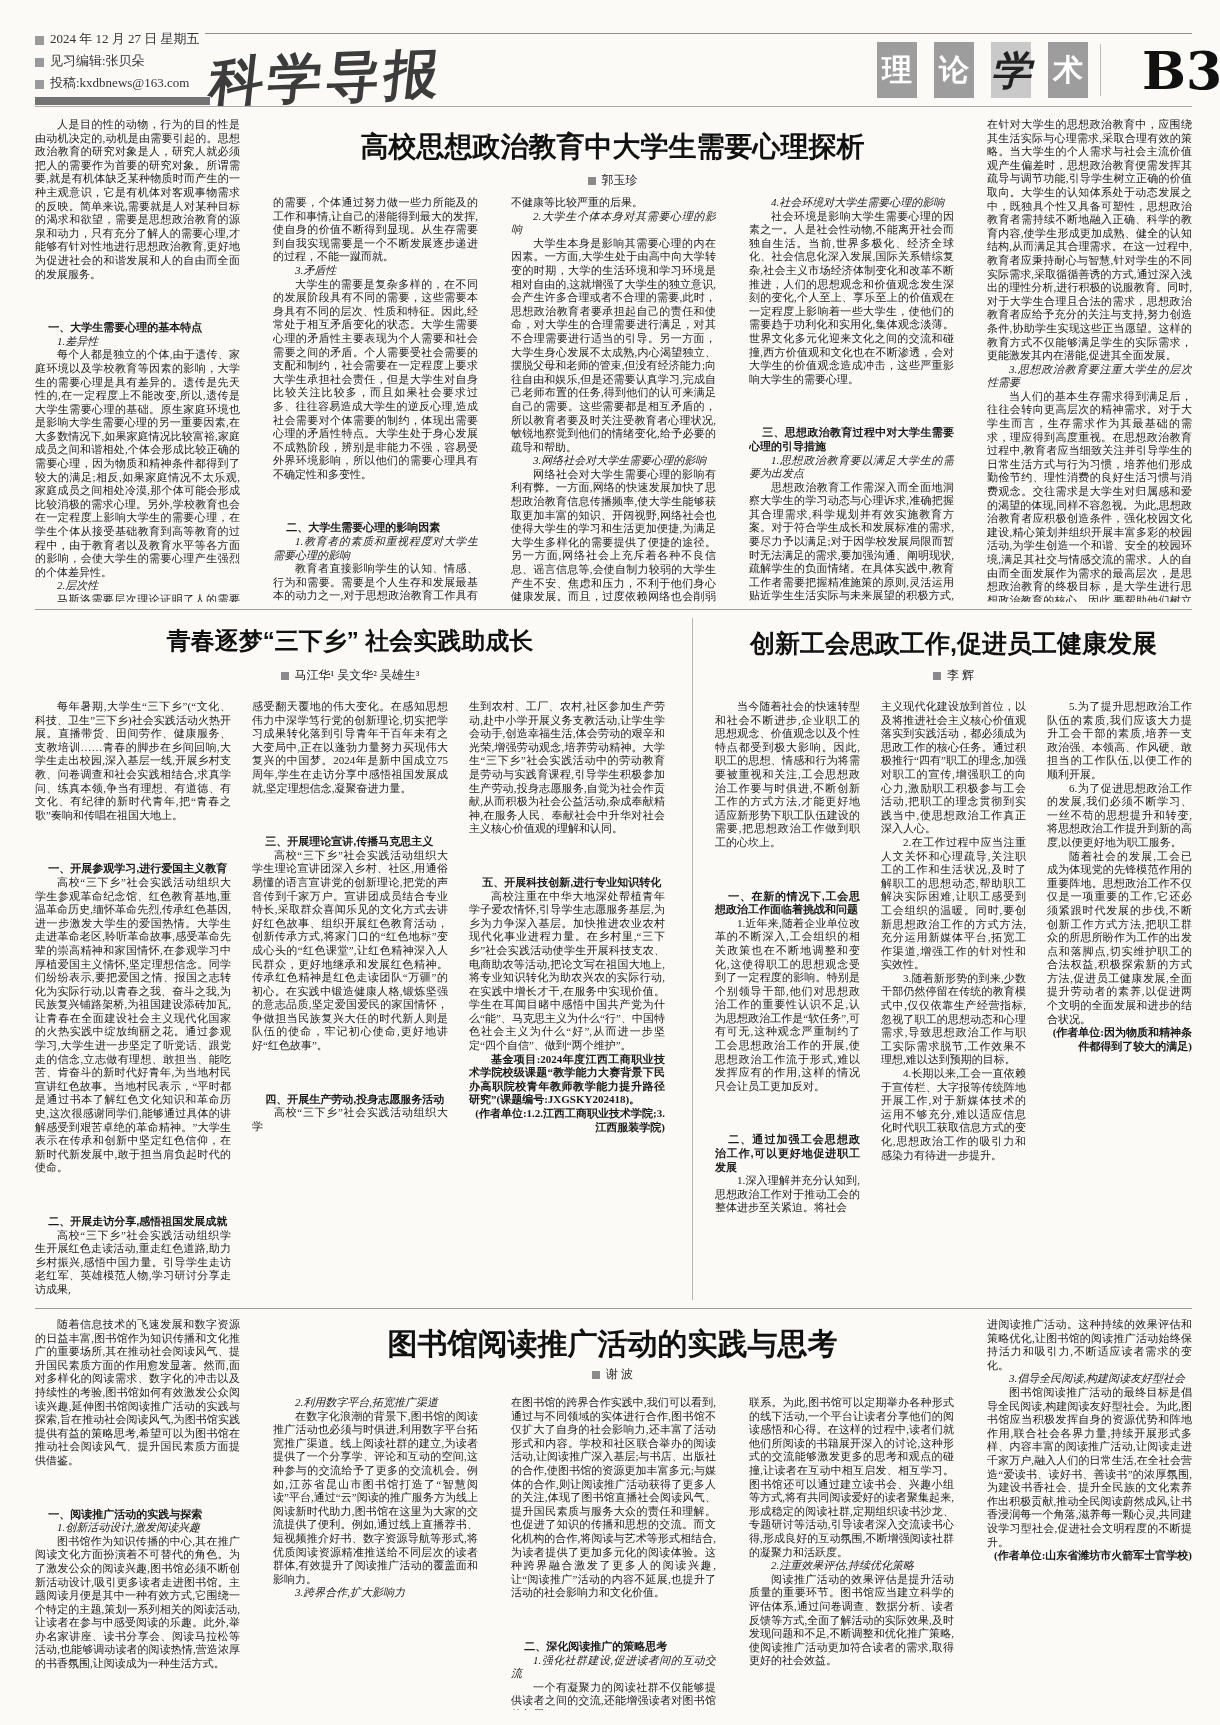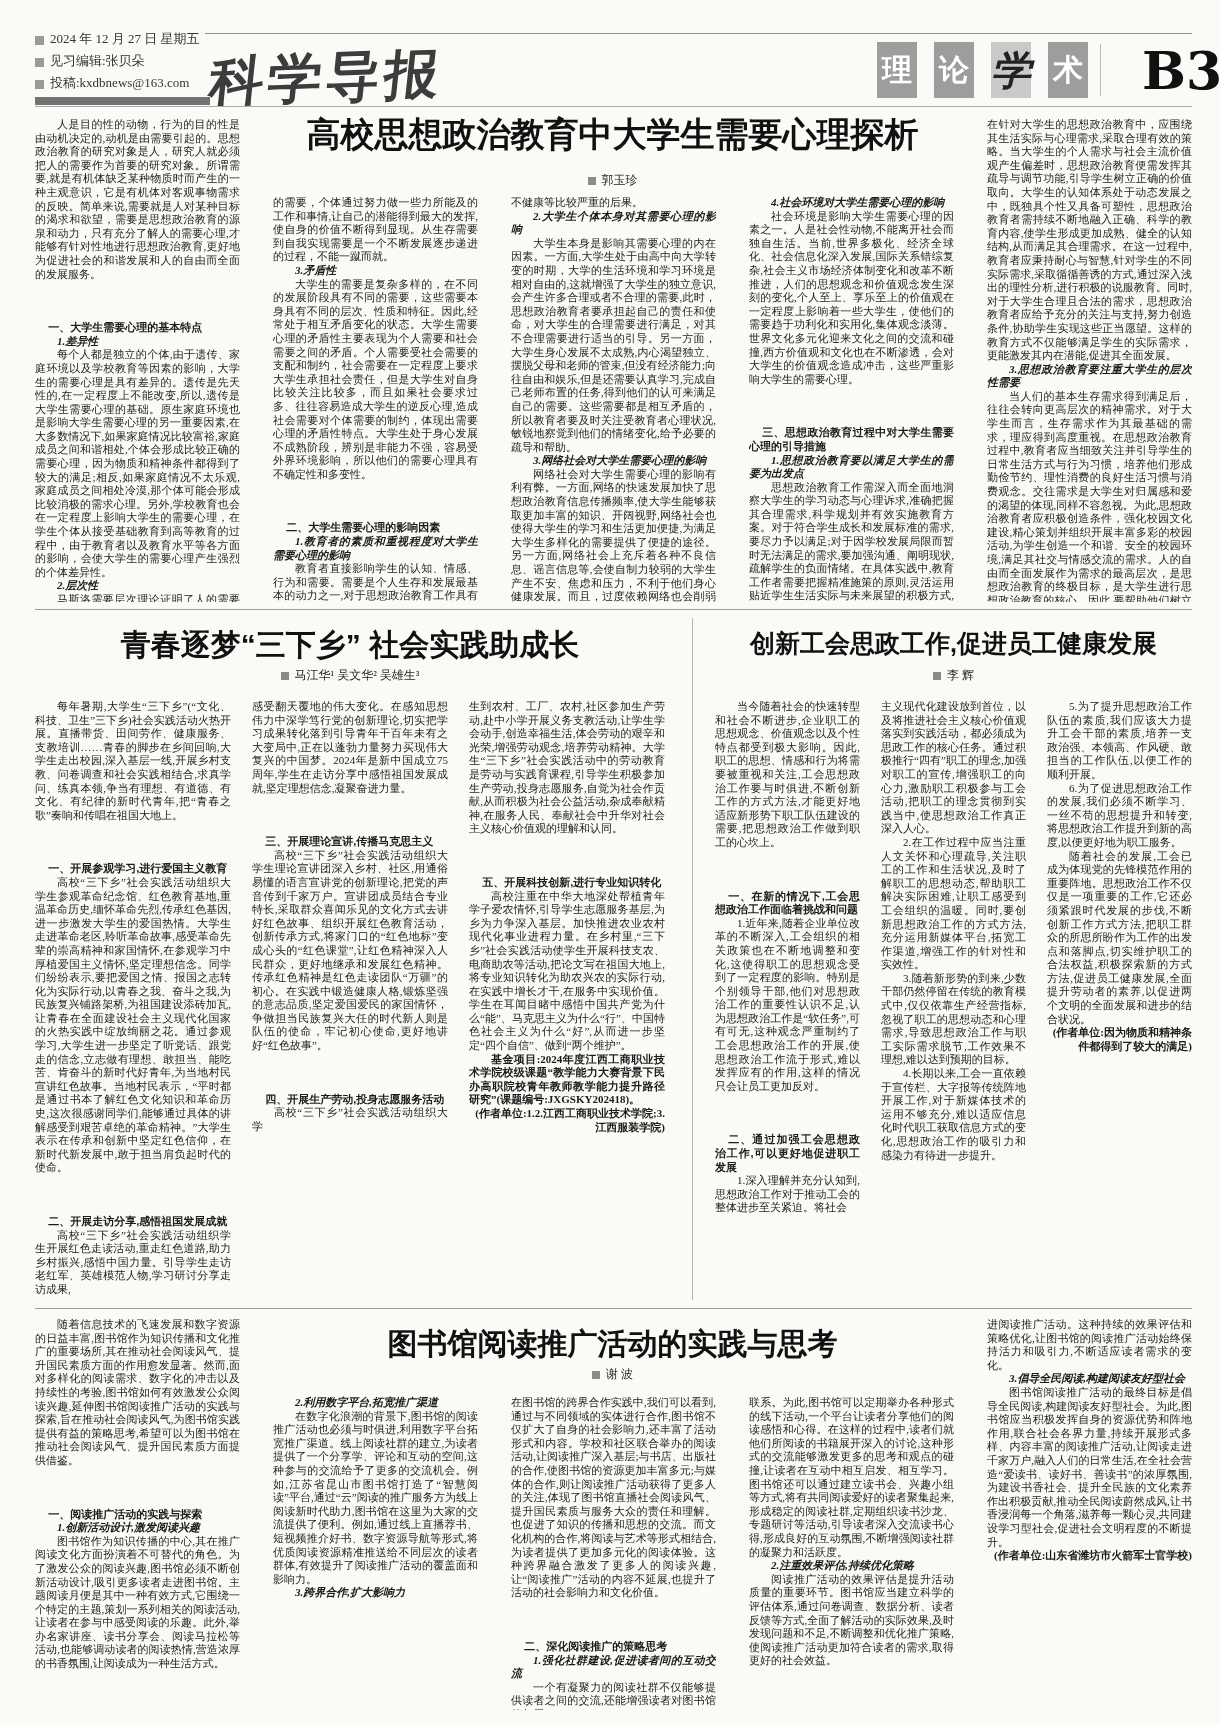--- a/index.html
+++ b/index.html
@@ -17,21 +17,21 @@
   
   .t{position:absolute;text-align:center;font-family:"Liberation Sans",sans-serif;font-weight:700;color:#111;white-space:nowrap;}
   .byl{position:absolute;text-align:center;font-size:12px;color:#222;}
   .byl .sq{width:8px;height:8px;background:#8a8a8a;}
   
   .acol{position:absolute;overflow:hidden;font-size:11px;line-height:13.6px;text-align:justify;text-justify:inter-ideograph;color:#1b1b1b;word-break:break-all;}
   .sg{margin:0;}
   .sg-p{text-indent:2em;}
   .sg-pc{text-indent:0;}
   .sg-h3{font-weight:700;font-family:"Liberation Sans",sans-serif;text-indent:1.2em;margin-top:40px;}
-  .sg-h4{font-weight:700;font-style:italic;text-indent:2em;}
+  .sg-h4{font-weight:400;font-style:italic;text-indent:2em;}
   .sg-fund{font-weight:700;text-indent:2em;}
   .sg-attr{font-weight:700;text-align:right;text-indent:0;}
 </style>
 </head>
 <body>
 
 <div class="abs" style="left:35px;top:28px;">
   <div class="hline"><span class="sq"></span><span>2024 年 12 月 27 日  星期五</span></div>
   <div class="hline"><span class="sq"></span><span>见习编辑:张贝朵</span></div>
   <div class="hline" style="border-bottom:8px solid #737373;padding-bottom:3px;width:175px;"><span class="sq"></span><span>投稿:kxdbnews@163.com</span></div>
@@ -43,21 +43,21 @@
 
 <div class="tile" style="left:877px;top:42px;">理</div>
 <div class="tile" style="left:934px;top:42px;">论</div>
 <div class="tile light" style="left:991px;top:42px;">学</div>
 <div class="tile" style="left:1048px;top:42px;">术</div>
 <div class="rule" style="left:1100px;top:44px;width:1px;height:52px;background:#bdbdbd;"></div>
 <div class="abs pageno" style="left:1110px;top:40px;margin-left:32px;">B3</div>
 
 <div class="rule" style="left:35px;top:106px;width:1157px;height:1px;background:#aaa;"></div>
 
-<div class="t" style="left:260px;top:112px;width:705px;font-size:34px;">高校思想政治教育中大学生需要心理探析</div>
+<div class="t" style="left:260px;top:128px;width:705px;font-size:28px;">高校思想政治教育中大学生需要心理探析</div>
 <div class="byl" style="left:260px;top:172px;width:705px;"><span class="sq"></span><span>郭玉珍</span></div>
 
 <div class="acol" style="left:35px;top:118px;width:205px;height:484px;">
     <div class="sg sg-p">人是目的性的动物，行为的目的性是由动机决定的,动机是由需要引起的。思想政治教育的研究对象是人，研究人就必须把人的需要作为首要的研究对象。所谓需要,就是有机体缺乏某种物质时而产生的一种主观意识，它是有机体对客观事物需求的反映。简单来说,需要就是人对某种目标的渴求和欲望，需要是思想政治教育的源泉和动力，只有充分了解人的需要心理,才能够有针对性地进行思想政治教育,更好地为促进社会的和谐发展和人的自由而全面的发展服务。</div>
     <div class="sg sg-h3">一、大学生需要心理的基本特点</div>
     <div class="sg sg-h4">1.差异性</div>
     <div class="sg sg-p">每个人都是独立的个体,由于遗传、家庭环境以及学校教育等因素的影响，大学生的需要心理是具有差异的。遗传是先天性的,在一定程度上不能改变,所以,遗传是大学生需要心理的基础。原生家庭环境也是影响大学生需要心理的另一重要因素,在大多数情况下,如果家庭情况比较富裕,家庭成员之间和谐相处,个体会形成比较正确的需要心理，因为物质和精神条件都得到了较大的满足;相反,如果家庭情况不太乐观,家庭成员之间相处冷漠,那个体可能会形成比较消极的需求心理。另外,学校教育也会在一定程度上影响大学生的需要心理，在学生个体从接受基础教育到高等教育的过程中，由于教育者以及教育水平等各方面的影响，会使大学生的需要心理产生强烈的个体差异性。</div>
     <div class="sg sg-h4">2.层次性</div>
     <div class="sg sg-p">马斯洛需要层次理论证明了人的需要是分为不同层次的,大学生也不例外。马斯洛需要层次理论把人的需要分为五种,生理需要、安全需要、归属和爱的需要、尊重的需要以及自我实现的需要。个体在实现了简单低级的衣食住行需要之后,就会产生交往的需要、通过和别人进行交流来不断提升自身、完善自身,拥有良好的人际关系;之后就是被认可的需要,即尊重的需要,大学生具有强烈的自尊心，希望能够得到群体和社会的认同和肯定。自我实现需要是人的最高层次</div>
   </div>
@@ -85,21 +85,21 @@
     <div class="sg sg-h4">2.思想政治教育应该发挥调节疏导的作用</div>
   </div>
 <div class="acol" style="left:987px;top:118px;width:205px;height:484px;">
     <div class="sg sg-pc">在针对大学生的思想政治教育中，应围绕其生活实际与心理需求,采取合理有效的策略。当大学生的个人需求与社会主流价值观产生偏差时，思想政治教育便需发挥其疏导与调节功能,引导学生树立正确的价值取向。大学生的认知体系处于动态发展之中，既独具个性又具备可塑性，思想政治教育者需持续不断地融入正确、科学的教育内容,使学生形成更加成熟、健全的认知结构,从而满足其合理需求。在这一过程中,教育者应秉持耐心与智慧,针对学生的不同实际需求,采取循循善诱的方式,通过深入浅出的理性分析,进行积极的说服教育。同时,对于大学生合理且合法的需求，思想政治教育者应给予充分的关注与支持,努力创造条件,协助学生实现这些正当愿望。这样的教育方式不仅能够满足学生的实际需求，更能激发其内在潜能,促进其全面发展。</div>
     <div class="sg sg-h4">3.思想政治教育要注重大学生的层次性需要</div>
     <div class="sg sg-p">当人们的基本生存需求得到满足后，往往会转向更高层次的精神需求。对于大学生而言，生存需求作为其最基础的需求，理应得到高度重视。在思想政治教育过程中,教育者应当细致关注并引导学生的日常生活方式与行为习惯，培养他们形成勤俭节约、理性消费的良好生活习惯与消费观念。交往需求是大学生对归属感和爱的渴望的体现,同样不容忽视。为此,思想政治教育者应积极创造条件，强化校园文化建设,精心策划并组织开展丰富多彩的校园活动,为学生创造一个和谐、安全的校园环境,满足其社交与情感交流的需求。人的自由而全面发展作为需求的最高层次，是思想政治教育的终极目标，是大学生进行思想政治教育的核心。因此,要帮助他们树立正确的价值观与道德观,激励他们为社会主义建设与发展贡献力量。</div>
   </div>
 
 <div class="rule" style="left:35px;top:609px;width:1157px;height:1px;background:#9c9c9c;"></div>
 
-<div class="t" style="left:35px;top:625px;width:630px;font-size:30px;">青春逐梦“三下乡” 社会实践助成长</div>
+<div class="t" style="left:35px;top:625px;width:630px;font-size:24px;">青春逐梦“三下乡” 社会实践助成长</div>
 <div class="byl" style="left:35px;top:667px;width:630px;"><span class="sq"></span><span>马江华¹ 吴文华² 吴雄生³</span></div>
 
 <div class="acol" style="left:35px;top:700px;width:196px;height:598px;">
     <div class="sg sg-p">每年暑期,大学生“三下乡”(“文化、科技、卫生”三下乡)社会实践活动火热开展。直播带货、田间劳作、健康服务、支教培训……青春的脚步在乡间回响,大学生走出校园,深入基层一线,开展乡村支教、问卷调查和社会实践相结合,求真学问、练真本领,争当有理想、有道德、有文化、有纪律的新时代青年,把“青春之歌”奏响和传唱在祖国大地上。</div>
     <div class="sg sg-h3">一、开展参观学习,进行爱国主义教育</div>
     <div class="sg sg-p">高校“三下乡”社会实践活动组织大学生参观革命纪念馆、红色教育基地,重温革命历史,缅怀革命先烈,传承红色基因,进一步激发大学生的爱国热情。大学生走进革命老区,聆听革命故事,感受革命先辈的崇高精神和家国情怀,在参观学习中厚植爱国主义情怀,坚定理想信念。同学们纷纷表示,要把爱国之情、报国之志转化为实际行动,以青春之我、奋斗之我,为民族复兴铺路架桥,为祖国建设添砖加瓦,让青春在全面建设社会主义现代化国家的火热实践中绽放绚丽之花。通过参观学习,大学生进一步坚定了听党话、跟党走的信念,立志做有理想、敢担当、能吃苦、肯奋斗的新时代好青年,为当地村民宣讲红色故事。当地村民表示，“平时都是通过书本了解红色文化知识和革命历史,这次很感谢同学们,能够通过具体的讲解感受到艰苦卓绝的革命精神。”大学生表示在传承和创新中坚定红色信仰，在新时代新发展中,敢于担当肩负起时代的使命。</div>
     <div class="sg sg-h3">二、开展走访分享,感悟祖国发展成就</div>
     <div class="sg sg-p">高校“三下乡”社会实践活动组织学生开展红色走读活动,重走红色道路,助力乡村振兴,感悟中国力量。引导学生走访老红军、英雄模范人物,学习研讨分享走访成果,</div>
   </div>
 <div class="acol" style="left:252px;top:700px;width:196px;height:598px;">

